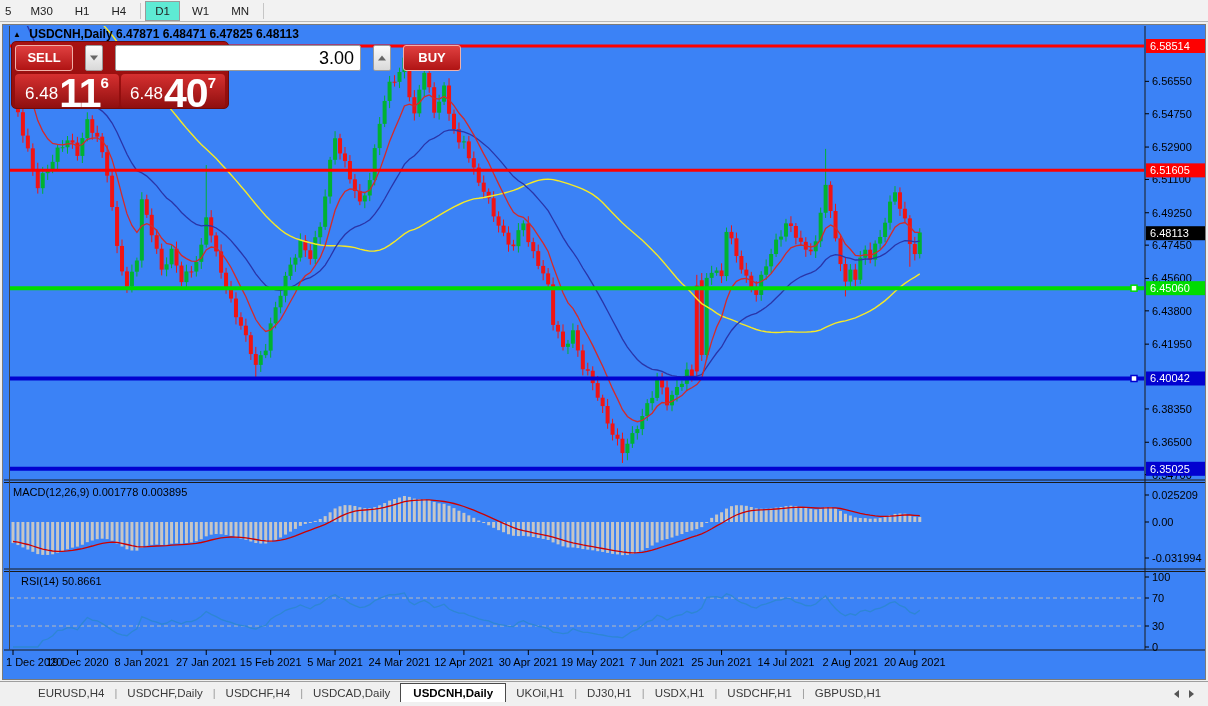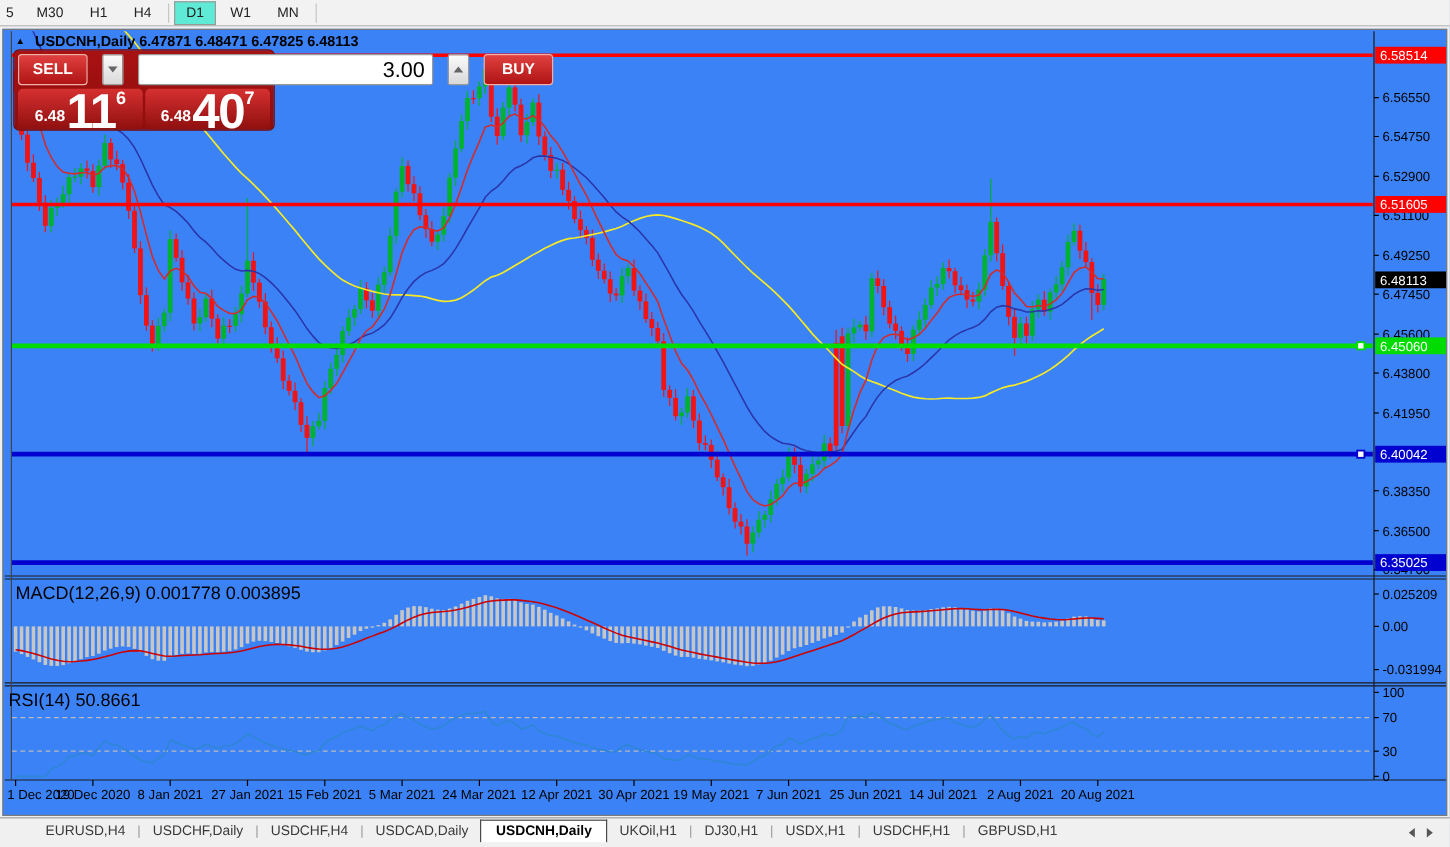--- a/index.html
+++ b/index.html
@@ -17,23 +17,23 @@
 
   
   .chart-window { position:absolute; left:2px; top:24px; width:1204px; height:656px;
     background:#3b82f6; border:1px solid #7a7a7a; }
   .chart-title { position:absolute; left:10px; top:2px; font-size:12px; font-weight:bold;
     color:#000; white-space:nowrap; z-index:5; }
   .chart-title .tri { font-size:8px; vertical-align:1px; margin-right:5px; }
   .chart-canvas { position:absolute; left:0; top:0; width:1202px; height:654px; }
   svg text { font-family:"Liberation Sans", sans-serif; }
 
-  .ind-label { position:absolute; font-size:15px; color:#000; z-index:5; white-space:nowrap; }
+  .ind-label { position:absolute; font-size:11px; color:#000; z-index:5; white-space:nowrap; }
   #macd-label { left:10px; top:461px; }
-  #rsi-label  { left:4px; top:550px; }
+  #rsi-label  { left:18px; top:550px; }
 
   
   .trade-panel { position:absolute; left:8px; top:16px; width:218px; height:68px; z-index:10;
     background:linear-gradient(#a81212,#8d0d0d); border:1px solid #6f0a0a; border-radius:5px;
     padding:3px; }
   .tp-row1 { display:flex; height:26px; gap:12px; }
   .btn-trade { flex:0 0 58px; color:#fff; font-weight:bold; font-size:13px; text-align:center;
     line-height:24px; background:linear-gradient(#e04040,#b01414); border:1px solid #f0b0a8;
     border-radius:3px; cursor:pointer; }
   .spin-btn { flex:0 0 18px; background:linear-gradient(#fbfbfb,#d9d9d9); border:1px solid #9a9a9a;
@@ -41,21 +41,21 @@
   .spin-btn i { position:absolute; left:50%; top:50%; transform:translate(-50%,-50%);
     width:0; height:0; border-left:4px solid transparent; border-right:4px solid transparent; }
   .spin-btn.down i { border-top:5px solid #666; }
   .spin-btn.up   i { border-bottom:5px solid #666; }
   .vol-input { flex:1 1 auto; border:1px solid #9a9a9a; border-radius:2px; font-size:18px;
     text-align:right; padding:0 6px; font-family:"Liberation Sans",sans-serif; color:#000; }
   .tp-row2 { display:flex; height:34px; gap:2px; margin-top:3px; }
   .price-box { flex:1 1 50%; background:linear-gradient(#d63030,#8f0f0f); border-radius:4px;
     color:#fff; display:flex; align-items:flex-end; justify-content:center; cursor:pointer;
     padding-bottom:1px; }
-  .price-box .small { font-size:13px; font-weight:bold; margin:0 1px 3px 0; }
+  .price-box .small { font-size:17px; font-weight:normal; margin:0 1px 3px 0; }
   .price-box .big { font-size:41px; font-weight:bold; line-height:28px; letter-spacing:-1px; }
   .price-box .sup { font-size:15px; font-weight:bold; align-self:flex-start; margin-top:0px; }
 
   
   .tabbar { position:absolute; left:0; top:681px; width:1208px; height:21px; background:#f0f0f0;
     border-top:1px solid #9e9e9e; display:flex; align-items:flex-end; padding-left:28px; }
   .tab { font-size:11.5px; color:#3a3a3a; padding:3px 10px 3px 10px; white-space:nowrap; cursor:pointer; }
   .tab-sep { color:#999; font-size:11px; padding-bottom:3px; }
   .tab.active { background:#ffffff; border:1px solid #4a4a4a; border-bottom:none; font-weight:bold;
     color:#000; padding:3px 12px; }

